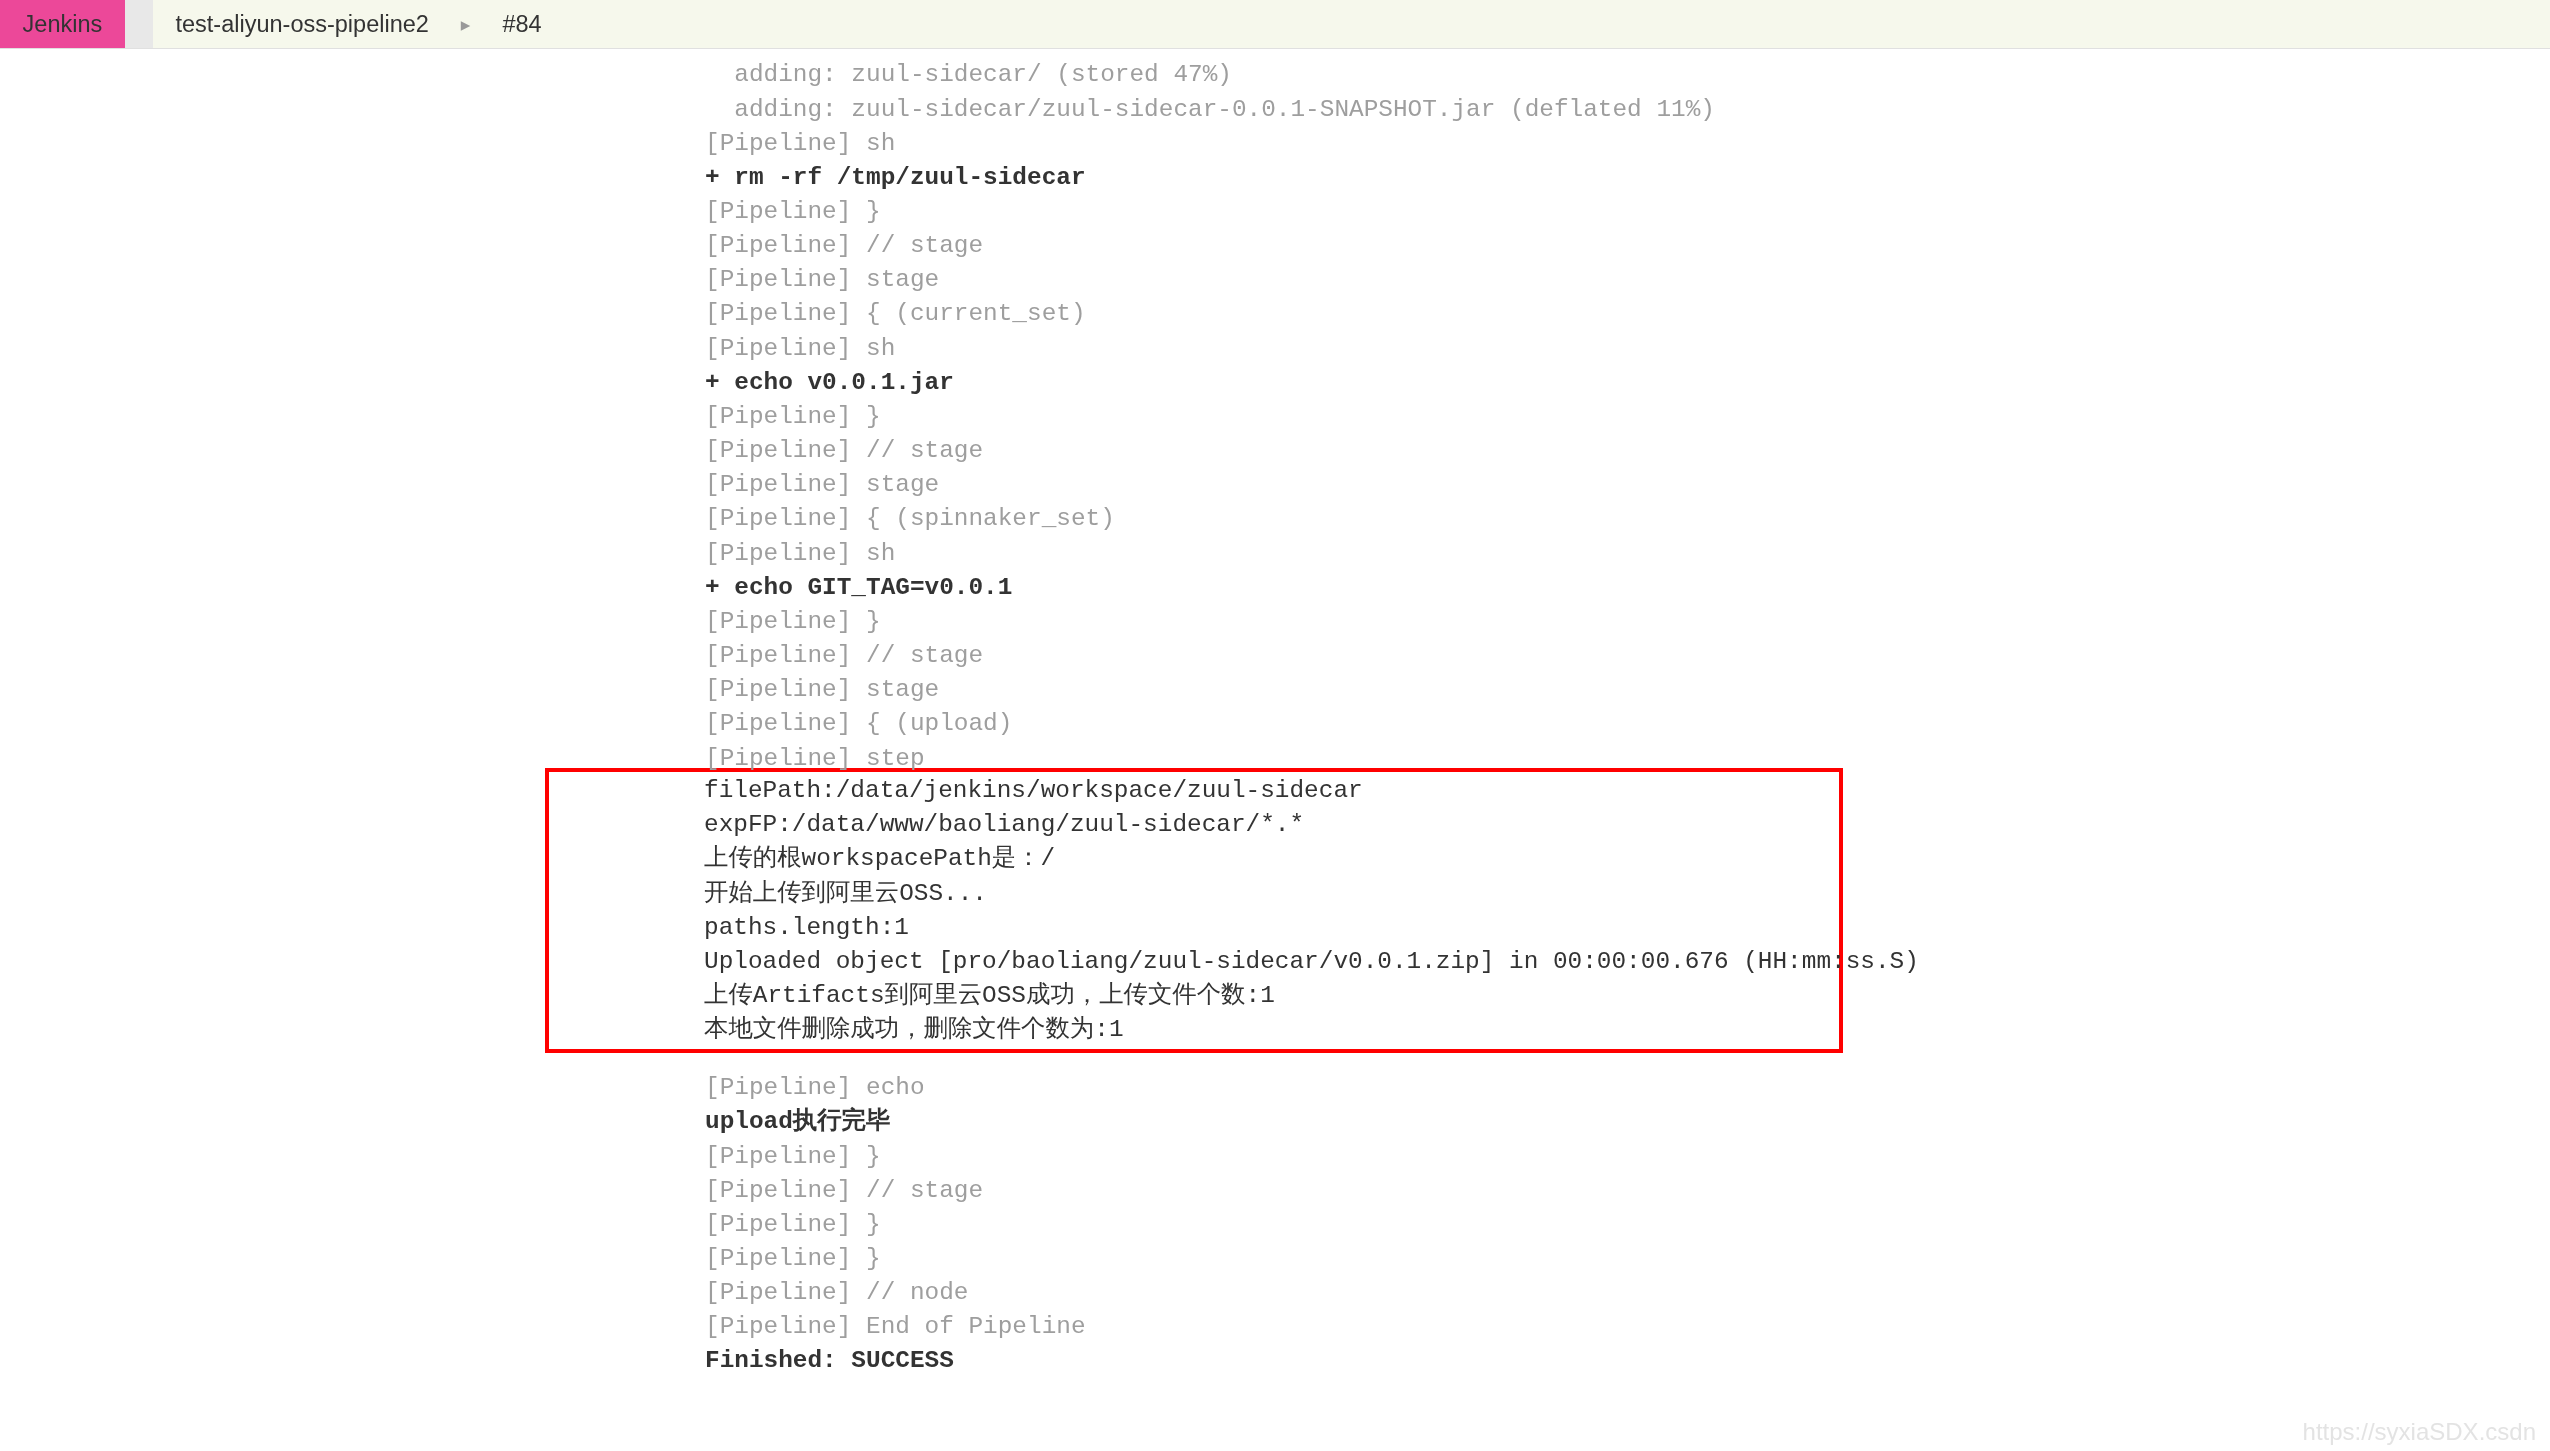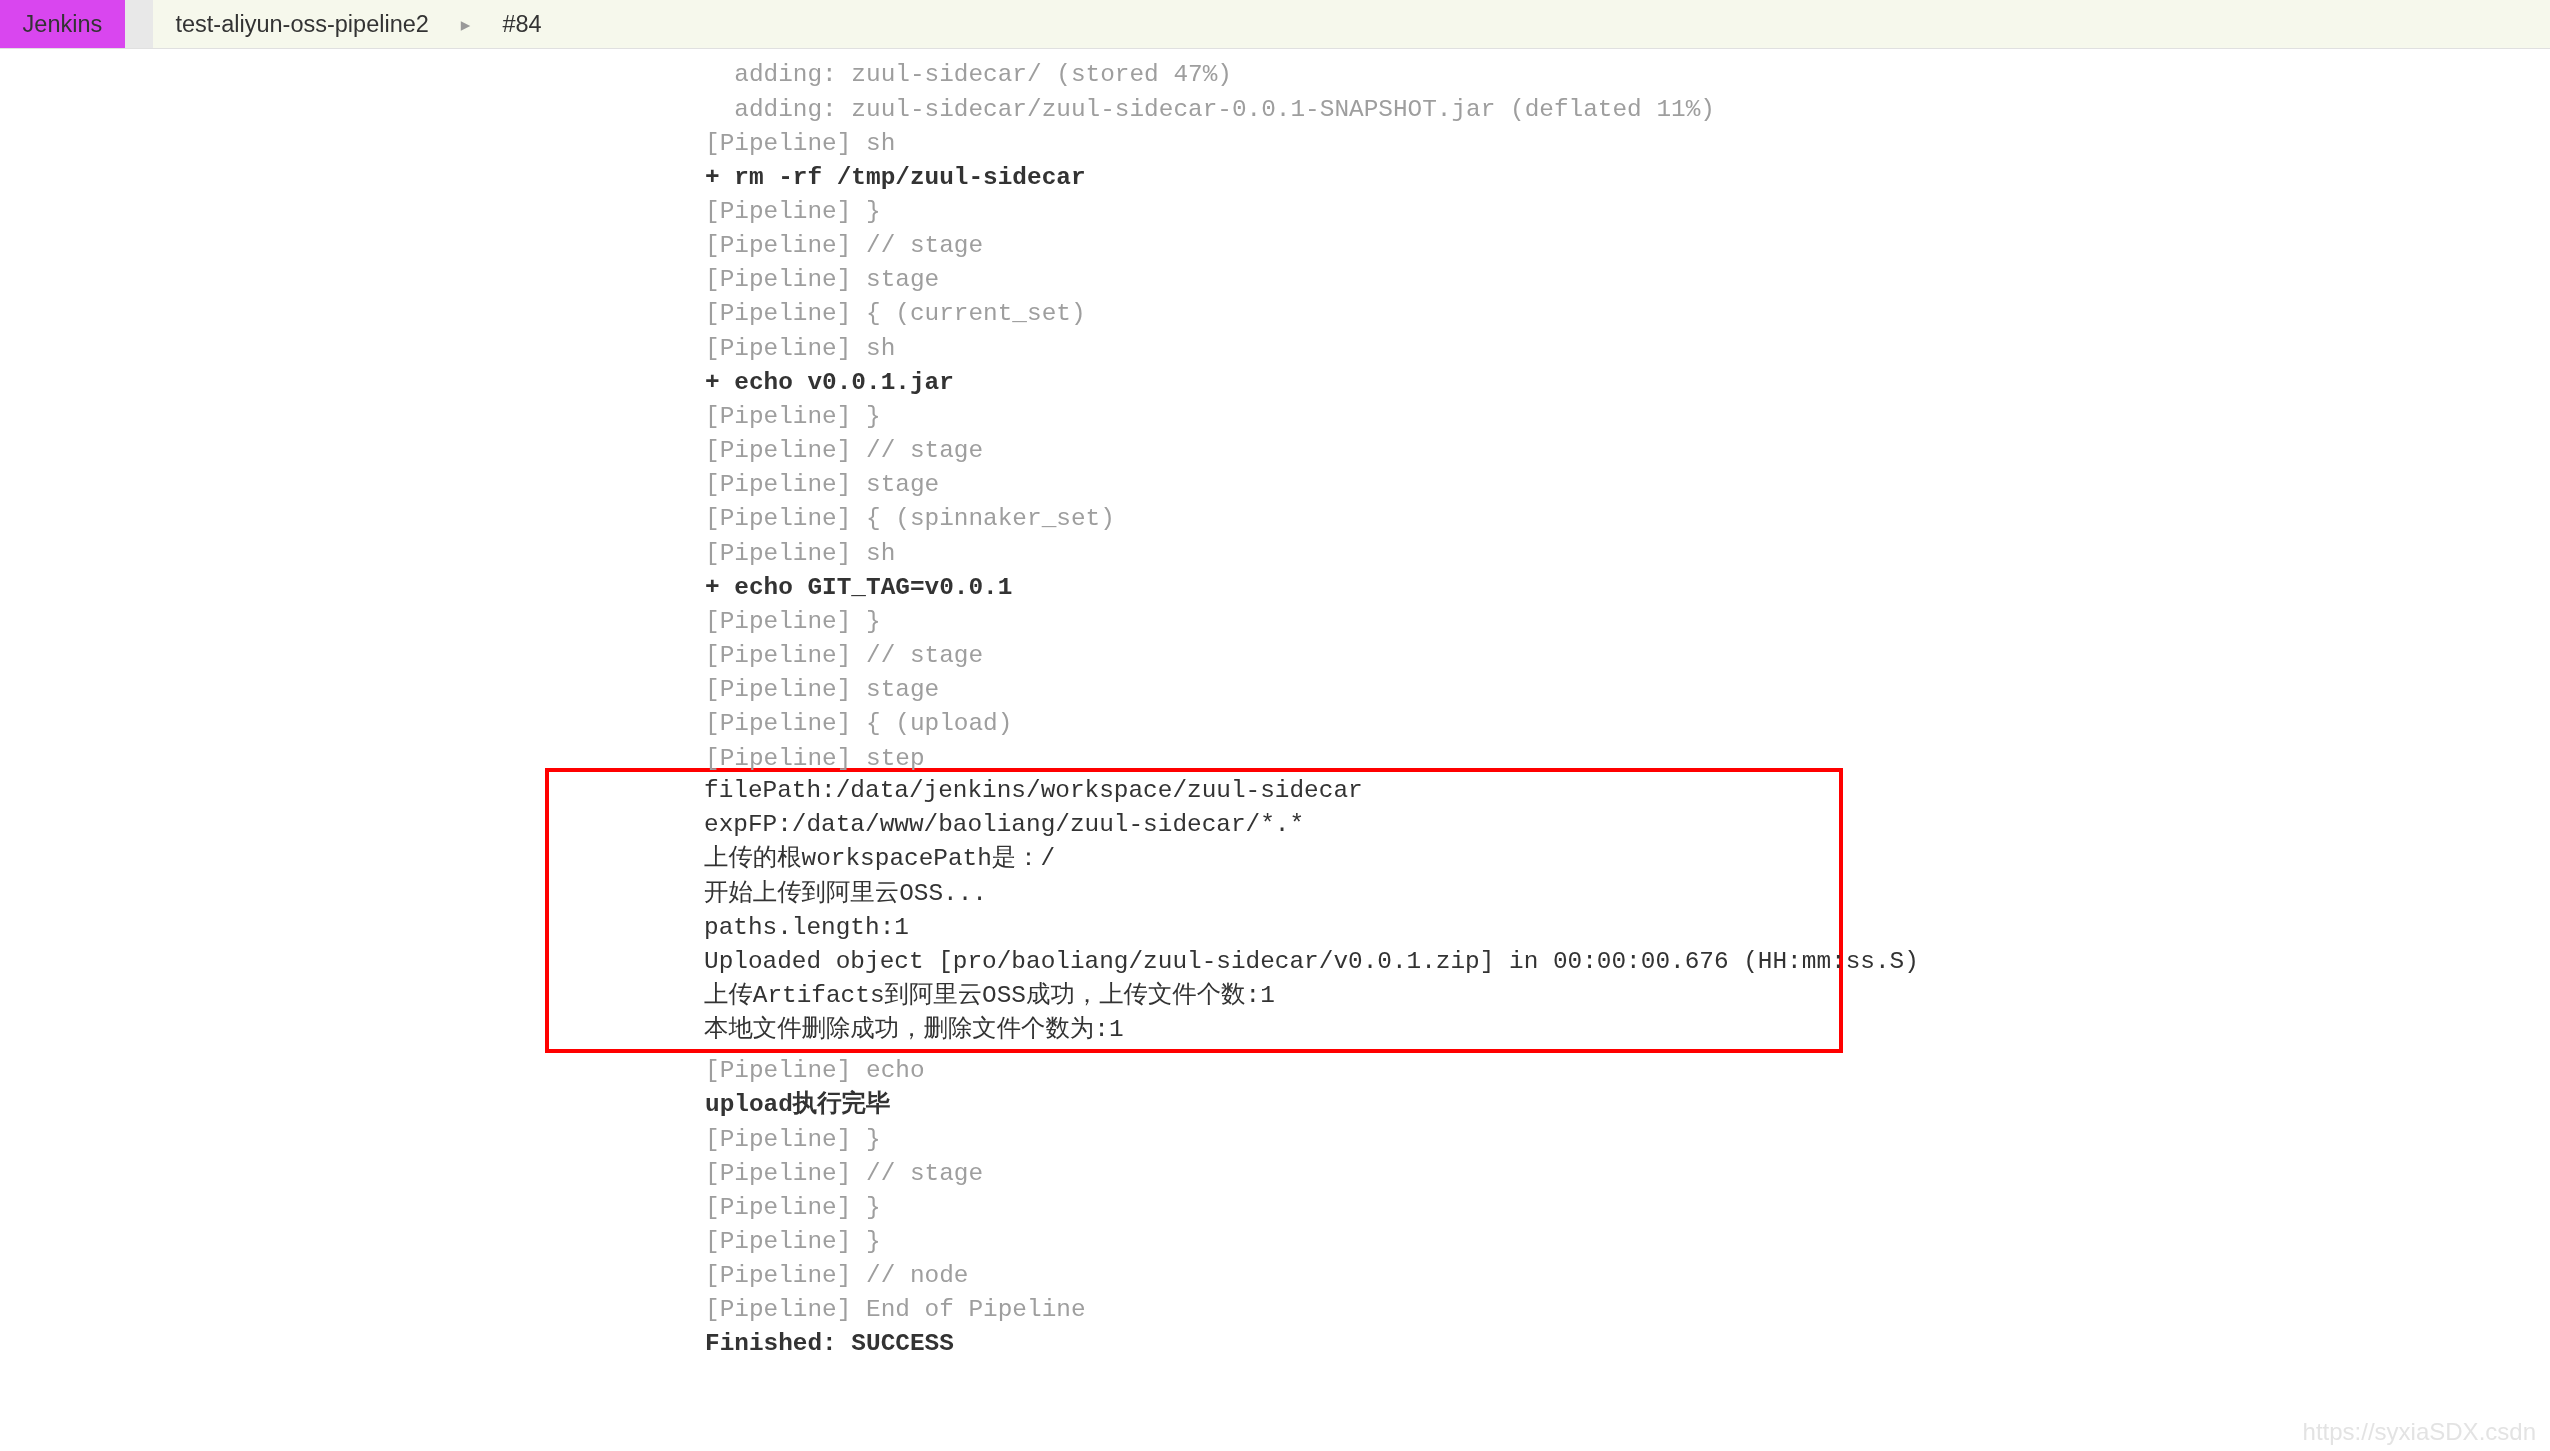--- a/index.html
+++ b/index.html
@@ -22,21 +22,21 @@
     }
     .breadcrumb-item {
       padding: 0 22.6px;
       color: #333;
       font-size: 23.5px;
       height: 100%;
       display: flex;
       align-items: center;
     }
     .breadcrumb-jenkins {
-      background: #d946ef;
+      background: #ec4899;
     }
     .breadcrumb-sep-box {
       width: 28px;
       height: 100%;
       background: #e8e8e8;
       display: flex;
       align-items: center;
       justify-content: center;
     }
     .breadcrumb-arrow {
@@ -61,21 +61,21 @@
       color: #333;
       font-weight: bold;
     }
     .highlight-box {
       border: 4.7px solid #ff0000;
       margin-left: -160px;
       padding-left: 155px;
       padding-top: 1.9px;
       padding-bottom: 1.9px;
       margin-top: -7.5px;
-      margin-bottom: 1px;
+      margin-bottom: 18px;
       width: 1298px;
     }
     .highlight-box .console-line {
       color: #333;
     }
     .watermark {
       position: fixed;
       bottom: 4.7px;
       right: 14px;
       color: rgba(200, 200, 200, 0.5);

